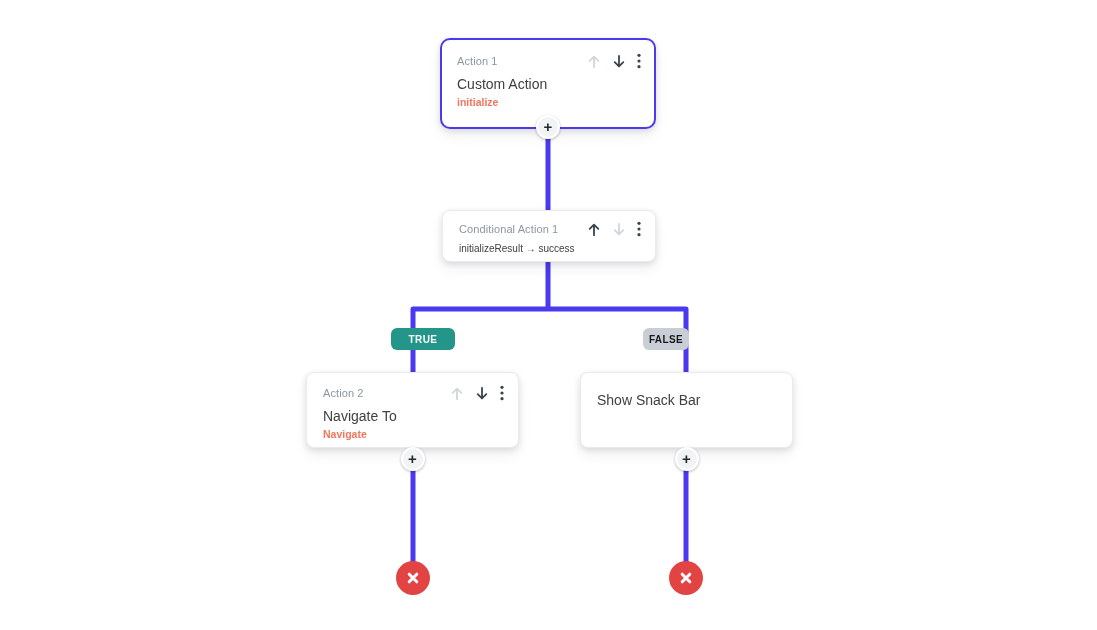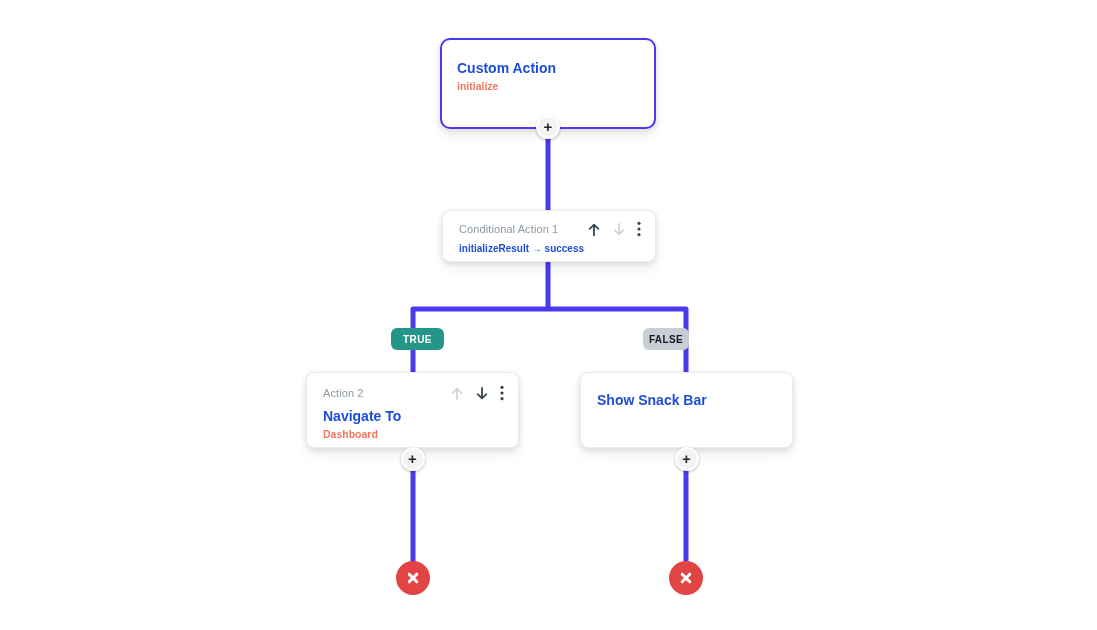--- a/index.html
+++ b/index.html
@@ -43,22 +43,22 @@
   .icon-btn {
     display: inline-flex;
     align-items: center;
     justify-content: center;
     color: #39444D;
     cursor: pointer;
   }
   .icon-btn.disabled { color: #CFD6DC; cursor: default; }
   .node-title {
     font-size: 14px;
-    font-weight: 700;
-    color: #1d4ed8;
+    font-weight: 400;
+    color: #404040;
     margin-top: 7px;
     white-space: nowrap;
   }
   .node.compact .node-title { font-size: 10px; margin-top: 6px; }
   .node-subtitle {
     font-size: 10.5px;
     font-weight: 700;
     color: #F1765C;
     margin-top: 4px;
     white-space: nowrap;
@@ -98,21 +98,21 @@
     border-radius: 6px;
     display: flex;
     align-items: center;
     justify-content: center;
     font-size: 10px;
     font-weight: 700;
     letter-spacing: 0.4px;
     z-index: 2;
     box-sizing: border-box;
   }
-  .badge.badge-true  { left: 391px; top: 328px; width: 53px; background: #249689; color: #ffffff; }
+  .badge.badge-true  { left: 391px; top: 328px; width: 64px; background: #249689; color: #ffffff; }
   .badge.badge-false { left: 643px; top: 328px; width: 46px; background: #C9CED6; color: #14181B; }
 
   
   .terminator {
     position: absolute;
     width: 34px;
     height: 34px;
     border-radius: 50%;
     background: #E24444;
     display: flex;
@@ -131,20 +131,42 @@
     <g stroke="#4B39EF" stroke-width="5" fill="none" stroke-linejoin="round">
       <line x1="548" y1="131" x2="548" y2="212"></line>
       <line x1="548" y1="258" x2="548" y2="309"></line>
       <path d="M413 372 L413 309 L686 309 L686 372"></path>
       <line x1="413" y1="450" x2="413" y2="563"></line>
       <line x1="686" y1="450" x2="686" y2="563"></line>
     </g>
   </svg>
 
   <div class="node selected" style="left:440px; top:38px; width:216px; height:91px;">
+    <div class="node-header">
+      <span class="node-label">Action 1</span>
+      <span class="node-actions">
+        <span class="icon-btn disabled">
+          <svg width="14" height="15" viewBox="0 0 14 15">
+              <path d="M7 13.2 V2.6 M2.7 6.9 L7 2.6 L11.3 6.9" stroke="currentColor" stroke-width="1.8" fill="none" stroke-linecap="round" stroke-linejoin="round"></path>
+            </svg>
+        </span>
+        <span class="icon-btn">
+          <svg width="14" height="15" viewBox="0 0 14 15">
+              <path d="M7 1.8 V12.4 M2.7 8.1 L7 12.4 L11.3 8.1" stroke="currentColor" stroke-width="1.8" fill="none" stroke-linecap="round" stroke-linejoin="round"></path>
+            </svg>
+        </span>
+        <span class="icon-btn">
+          <svg width="4" height="16" viewBox="0 0 4 16">
+              <circle cx="2" cy="2.3" r="1.6" fill="currentColor"></circle>
+              <circle cx="2" cy="8" r="1.6" fill="currentColor"></circle>
+              <circle cx="2" cy="13.7" r="1.6" fill="currentColor"></circle>
+            </svg>
+        </span>
+      </span>
+    </div>
     <div class="node-title">Custom Action</div>
     <div class="node-subtitle">initialize</div>
     <button class="add-btn on-edge">+</button>
   </div>
 
   <div class="node compact" style="left:442px; top:210px; width:214px; height:52px; padding-top:10px;">
     <div class="node-header">
       <span class="node-label">Conditional Action 1</span>
       <span class="node-actions">
         <span class="icon-btn">
@@ -189,21 +211,21 @@
         <span class="icon-btn">
           <svg width="4" height="16" viewBox="0 0 4 16">
               <circle cx="2" cy="2.3" r="1.6" fill="currentColor"></circle>
               <circle cx="2" cy="8" r="1.6" fill="currentColor"></circle>
               <circle cx="2" cy="13.7" r="1.6" fill="currentColor"></circle>
             </svg>
         </span>
       </span>
     </div>
     <div class="node-title">Navigate To</div>
-    <div class="node-subtitle">Dashboard</div>
+    <div class="node-subtitle">Navigate</div>
     <button class="add-btn below">+</button>
   </div>
 
   <div class="node" style="left:580px; top:372px; width:213px; height:76px;">
     <div class="node-title">Show Snack Bar</div>
     <button class="add-btn below">+</button>
   </div>
 
   <div class="terminator" style="left:396px; top:561px;">
     <span style="display:inline-flex;">

